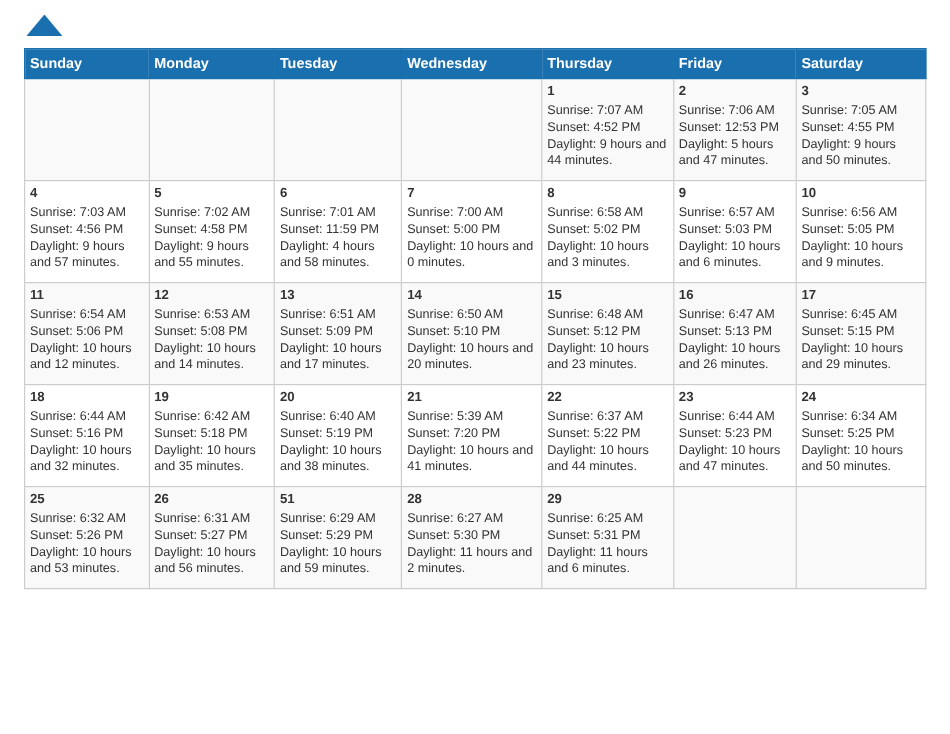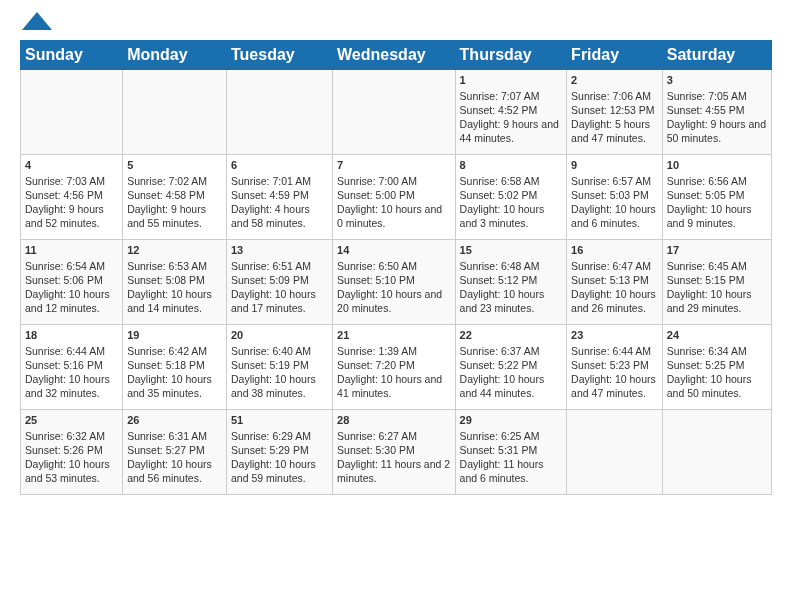--- a/index.html
+++ b/index.html
@@ -58,21 +58,21 @@
       font-size: 11px;
     }
     thead tr {
       background-color: #1a6faf;
       color: #fff;
     }
     thead th {
       padding: 5px 4px;
       text-align: left;
       font-weight: bold;
-      font-size: 16px;
+      font-size: 12px;
       border: 1px solid #1a6faf;
     }
     tbody tr {
       vertical-align: top;
     }
     tbody td {
       border: 1px solid #ccc;
       padding: 3px 4px;
       min-height: 80px;
       height: 85px;
@@ -152,32 +152,32 @@
             <div>Sunrise: 7:05 AM</div>
             <div>Sunset: 4:55 PM</div>
             <div>Daylight: 9 hours and 50 minutes.</div>
           </td>
         </tr>
         <tr>
           <td>
             <span class="day-num">4</span>
             <div>Sunrise: 7:03 AM</div>
             <div>Sunset: 4:56 PM</div>
-            <div>Daylight: 9 hours and 52 minutes.</div>
+            <div>Daylight: 9 hours and 57 minutes.</div>
           </td>
           <td>
             <span class="day-num">5</span>
             <div>Sunrise: 7:02 AM</div>
             <div>Sunset: 4:58 PM</div>
             <div>Daylight: 9 hours and 55 minutes.</div>
           </td>
           <td>
             <span class="day-num">6</span>
             <div>Sunrise: 7:01 AM</div>
-            <div>Sunset: 4:59 PM</div>
+            <div>Sunset: 11:59 PM</div>
             <div>Daylight: 4 hours and 58 minutes.</div>
           </td>
           <td>
             <span class="day-num">7</span>
             <div>Sunrise: 7:00 AM</div>
             <div>Sunset: 5:00 PM</div>
             <div>Daylight: 10 hours and 0 minutes.</div>
           </td>
           <td>
             <span class="day-num">8</span>
@@ -256,21 +256,21 @@
             <div>Daylight: 10 hours and 35 minutes.</div>
           </td>
           <td>
             <span class="day-num">20</span>
             <div>Sunrise: 6:40 AM</div>
             <div>Sunset: 5:19 PM</div>
             <div>Daylight: 10 hours and 38 minutes.</div>
           </td>
           <td>
             <span class="day-num">21</span>
-            <div>Sunrise: 1:39 AM</div>
+            <div>Sunrise: 5:39 AM</div>
             <div>Sunset: 7:20 PM</div>
             <div>Daylight: 10 hours and 41 minutes.</div>
           </td>
           <td>
             <span class="day-num">22</span>
             <div>Sunrise: 6:37 AM</div>
             <div>Sunset: 5:22 PM</div>
             <div>Daylight: 10 hours and 44 minutes.</div>
           </td>
           <td>

